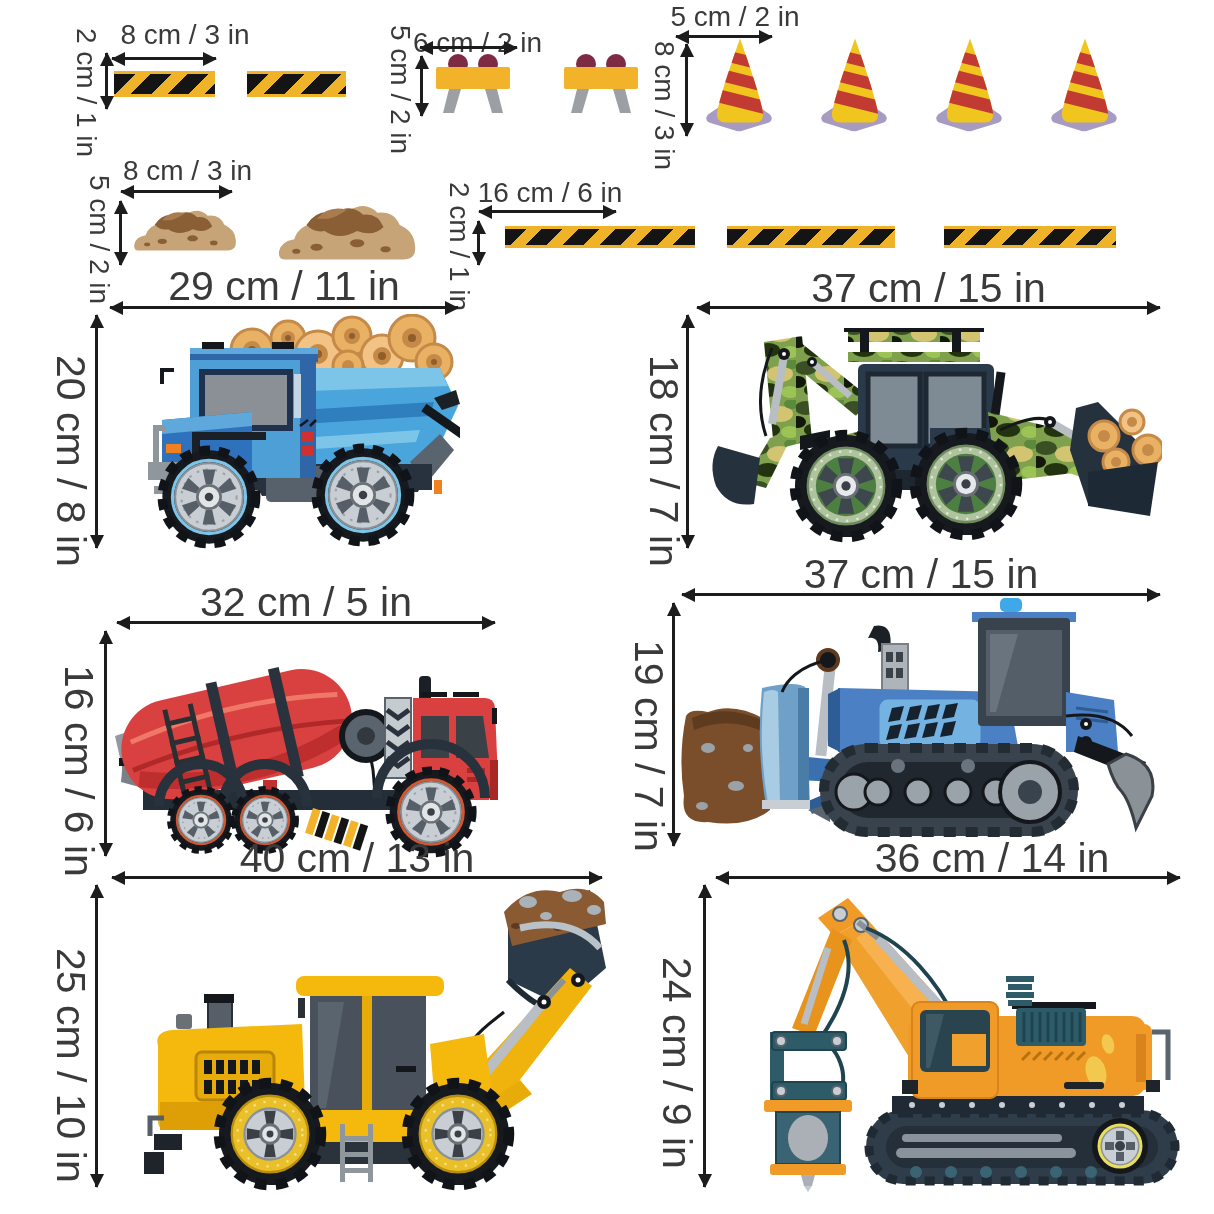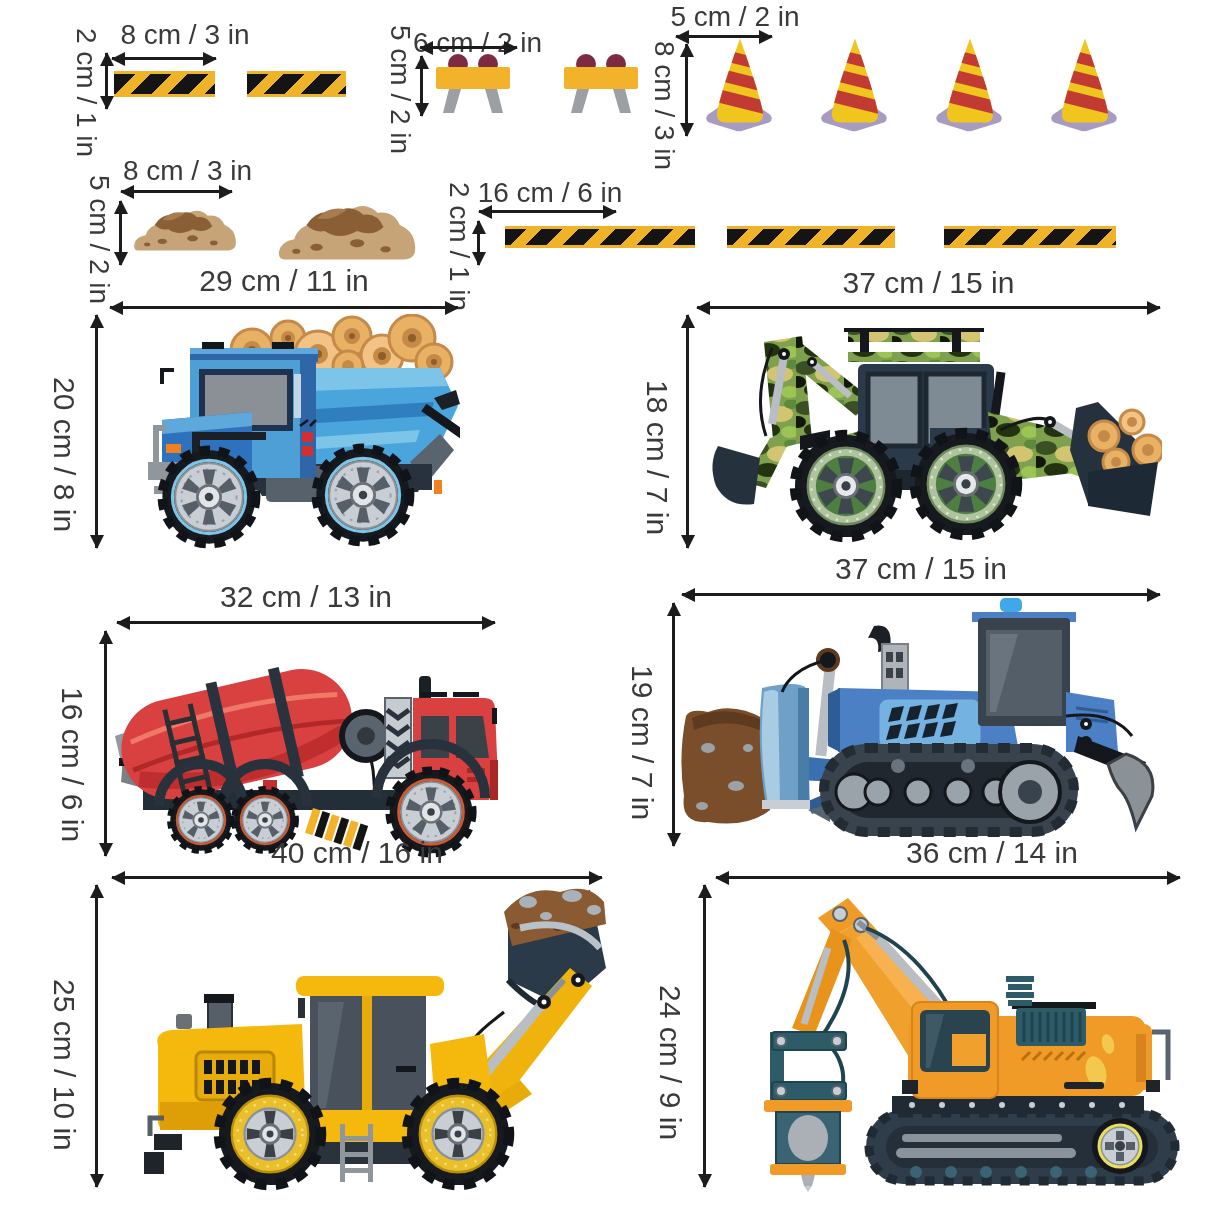--- a/index.html
+++ b/index.html
@@ -1,21 +1,21 @@
 <!DOCTYPE html>
 <html><head>
 <meta charset="utf-8">
 <style>
   *{margin:0;padding:0;box-sizing:border-box}
   html,body{width:1214px;height:1214px}
   body{position:relative;background:#fff;font-family:"Liberation Sans",sans-serif;overflow:hidden}
   .g{position:absolute;left:0;top:0}
   .dim{position:absolute;color:#3a3a3a;white-space:nowrap;text-align:center;line-height:1.1}
   .dim-sm{font-size:28px}
-  .dim-lg{font-size:30px}
+  .dim-lg{font-size:41px}
   .vdim{position:absolute;color:#3a3a3a;white-space:nowrap;writing-mode:vertical-rl;text-align:center;line-height:1.1}
   .harrow{position:absolute;height:3px;background:#1c1c1c}
   .harrow:before,.harrow:after{content:"";position:absolute;width:0;height:0;top:50%;transform:translateY(-50%);border-top:7px solid transparent;border-bottom:7px solid transparent}
   .harrow:before{left:-1px;border-right:14px solid #1c1c1c}
   .harrow:after{right:-1px;border-left:14px solid #1c1c1c}
   .varrow{position:absolute;width:3px;background:#1c1c1c}
   .varrow:before,.varrow:after{content:"";position:absolute;width:0;height:0;left:50%;transform:translateX(-50%);border-left:7px solid transparent;border-right:7px solid transparent}
   .varrow:before{top:-1px;border-bottom:14px solid #1c1c1c}
   .varrow:after{bottom:-1px;border-top:14px solid #1c1c1c}
   .stripe{position:absolute;background:repeating-linear-gradient(135deg,#141414 0 15px,#efb32a 15px 26px);border-top:3px solid #efb32a;border-bottom:3px solid #efb32a}
@@ -395,21 +395,21 @@
         </g>
     </g>
     <polygon points="388,152 458,142 450,196 388,186" fill="#1E2936"></polygon>
     <rect x="138" y="150" width="150" height="20" fill="#1E2630"></rect>
     <use href="#sym-wheel-green" x="88" y="108" width="116" height="116"></use>
     <use href="#sym-wheel-green" x="208" y="106" width="116" height="116"></use>
   </svg>
 </div>
 
 <div class="g">
-  <div class="dim dim-lg" style="left:117px;top:580px;width:378px">32 cm / 13 in</div>
+  <div class="dim dim-lg" style="left:117px;top:580px;width:378px">32 cm / 5 in</div>
   <div class="harrow" style="left:117px;top:621px;width:378px"></div>
   <div class="vdim dim-lg" style="left:56px;top:665px;height:200px">16 cm / 6 in</div>
   <div class="varrow" style="left:104px;top:631px;height:225px"></div>
   <svg style="left:113px;top:640px" width="385" height="218" viewBox="0 0 385 218">
     <polygon points="2,96 26,88 36,128 12,140" fill="#9299A0"></polygon>
     <polygon points="10,120 36,126 30,148 8,142" fill="#7A8186"></polygon>
     <rect x="6" y="118" width="30" height="8" fill="#14181C"></rect>
     <path d="M18,126 L40,152" stroke="#14181C" stroke-width="5"></path>
     <polygon points="30,150 350,150 350,170 30,170" fill="#232E38"></polygon>
     <rect x="150" y="140" width="14" height="40" fill="#C03030"></rect>
@@ -540,21 +540,21 @@
     <circle cx="280" cy="196" r="13" fill="#9AA2AA" stroke="#14181C" stroke-width="3"></circle>
     <circle cx="318" cy="196" r="13" fill="#9AA2AA" stroke="#14181C" stroke-width="3"></circle>
     <circle cx="352" cy="196" r="30" fill="#9AA2AA" stroke="#14181C" stroke-width="4"></circle>
     <circle cx="352" cy="196" r="12" fill="#39434D"></circle>
     <circle cx="220" cy="170" r="7" fill="#6A747E"></circle>
       <circle cx="290" cy="170" r="7" fill="#6A747E"></circle>
   </svg>
 </div>
 
 <div class="g">
-  <div class="dim dim-lg" style="left:112px;top:836px;width:490px">40 cm / 16 in</div>
+  <div class="dim dim-lg" style="left:112px;top:836px;width:490px">40 cm / 13 in</div>
   <div class="harrow" style="left:112px;top:876px;width:490px"></div>
   <div class="vdim dim-lg" style="left:48px;top:945px;height:240px">25 cm / 10 in</div>
   <div class="varrow" style="left:95px;top:885px;height:302px"></div>
   <svg style="left:100px;top:884px" width="508" height="308" viewBox="0 0 508 308">
     <polygon points="408,30 490,6 506,84 462,122 408,96" fill="#2B3A48"></polygon>
     <path d="M404,28 Q428,0 460,8 Q488,-2 504,18 L506,40 L412,62 Z" fill="#8A5A32"></path>
     <ellipse cx="428" cy="18" rx="9" ry="6" fill="#A9B2B8"></ellipse>
       <ellipse cx="472" cy="12" rx="10" ry="6" fill="#A9B2B8"></ellipse>
     <ellipse cx="494" cy="26" rx="7" ry="5" fill="#A9B2B8"></ellipse>
       <ellipse cx="446" cy="32" rx="6" ry="4" fill="#A9B2B8"></ellipse>

